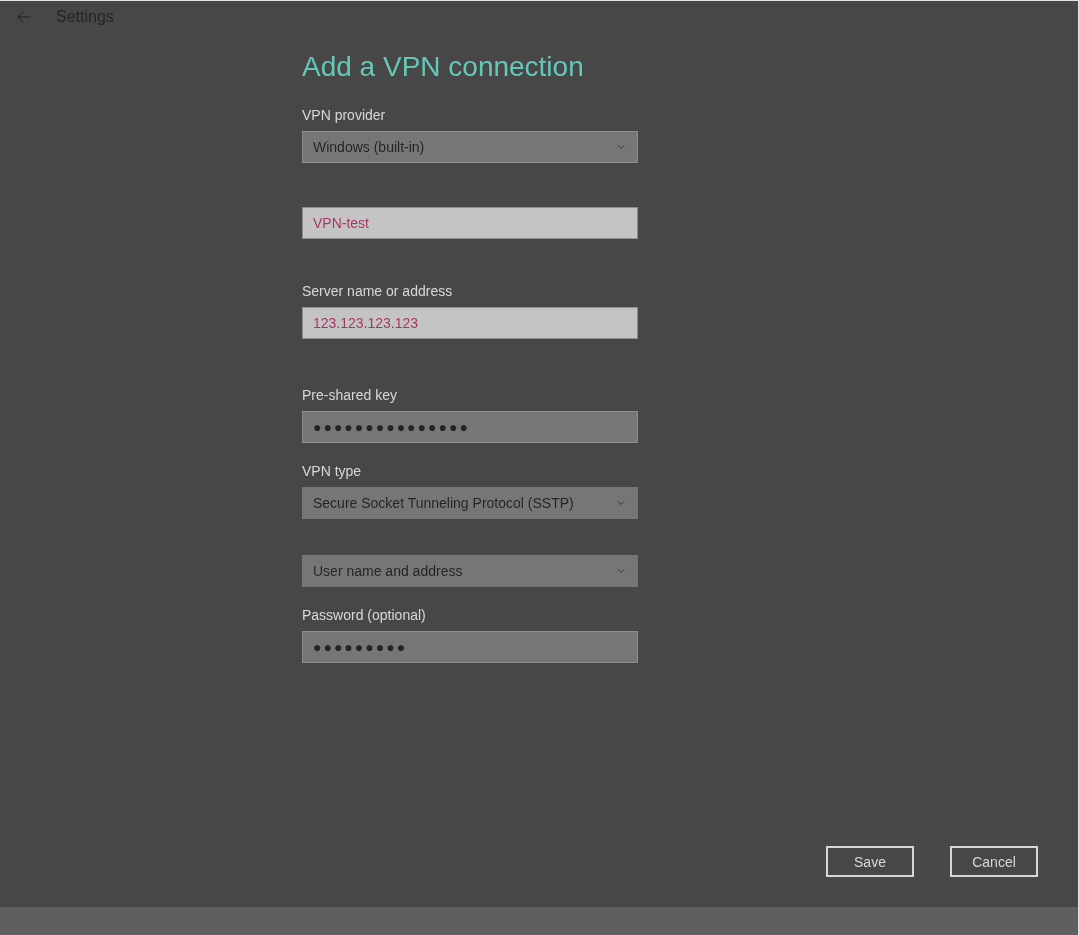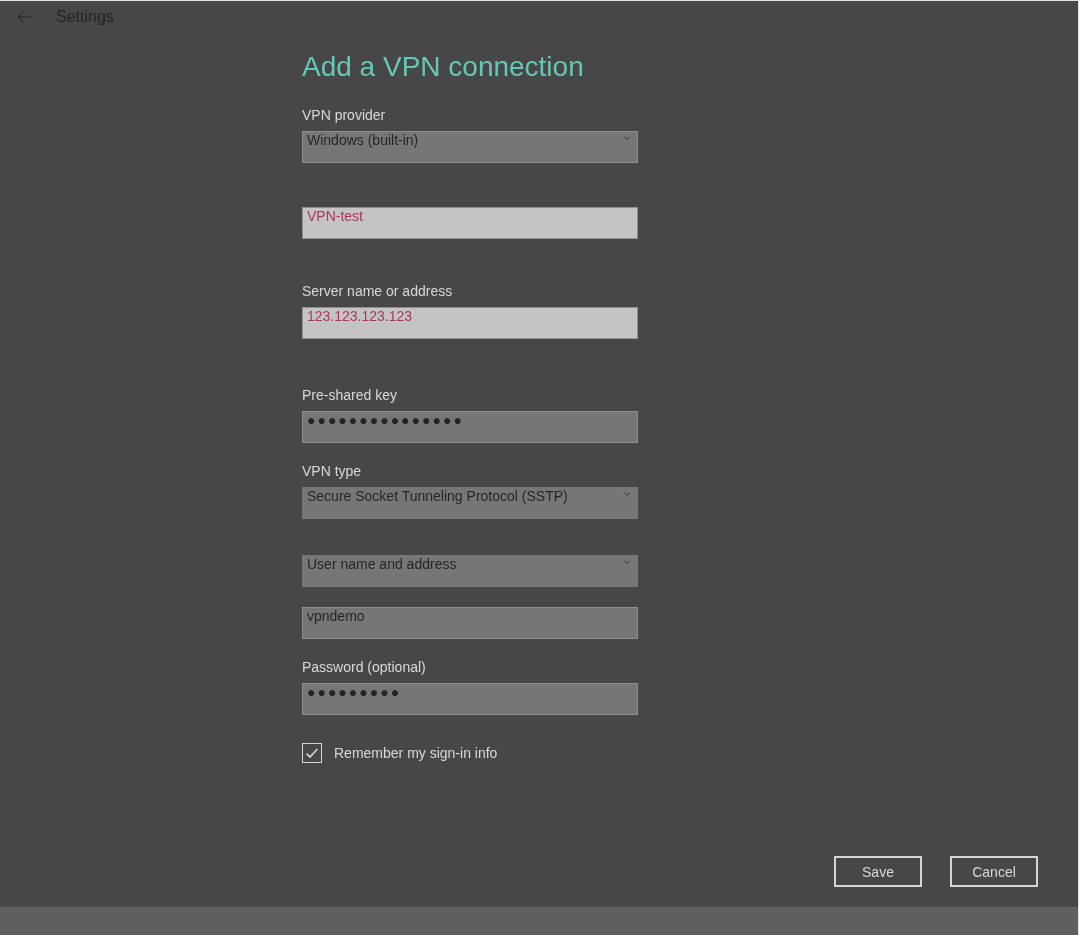--- a/index.html
+++ b/index.html
@@ -83,21 +83,22 @@
       display: block;
     }
 
     .select-box, .text-input, .masked-input {
       width: 336px;
       height: 32px;
       border: 1px solid #999999;
       color: #000000;
       font-size: 14px;
       display: flex;
-      padding: 0 4px;
+      align-items: center;
+      padding: 0 10px;
       position: relative;
     }
     .select-box {
       justify-content: space-between;
       background: #767676;
       color:#000;
     }
     .select-box.thin { border-color:#767676; }
     .chevron {
       width: 12px;
@@ -140,23 +141,23 @@
       justify-content: center;
     }
     .checkbox-label {
       font-size: 14px;
       color: #ffffff;
     }
 
     .button-row {
       position: absolute;
       right: 40px;
-      bottom: 48px;
-      display: flex;
-      gap: 28px;
+      bottom: 58px;
+      display: flex;
+      gap: 36px;
     }
     .btn {
       width: 88px;
       height: 31px;
       border: 2px solid #ffffff;
       background: transparent;
       color: #ffffff;
       font-size: 14px;
       display: flex;
       align-items: center;
@@ -231,40 +232,29 @@
         <span>User name and address</span>
         <span class="chevron">
           <svg width="12" height="12" viewBox="0 0 24 24" fill="none" stroke="#000000" stroke-width="1.6">
               <polyline points="6 9 12 15 18 9"></polyline>
             </svg>
         </span>
       </div>
     </div>
 
     <div class="field-group">
-      <div class="text-input dark">
-        <span>vpndemo</span>
-      </div>
     </div>
 
     <div class="field-group">
       <span class="field-label">Password (optional)</span>
       <div class="masked-input">
         <span class="dots">●●●●●●●●●</span>
       </div>
     </div>
 
-    <div class="checkbox-row">
-      <div class="checkbox">
-        <svg width="16" height="16" viewBox="0 0 24 24" fill="none" stroke="#ffffff" stroke-width="2.5">
-          <polyline points="4 13 9 18 20 6"></polyline>
-        </svg>
-      </div>
-      <span class="checkbox-label">Remember my sign-in info</span>
-    </div>
 
     <div class="button-row">
       <div class="btn">
         <span>Save</span>
       </div>
       <div class="btn">
         <span>Cancel</span>
       </div>
     </div>
 

